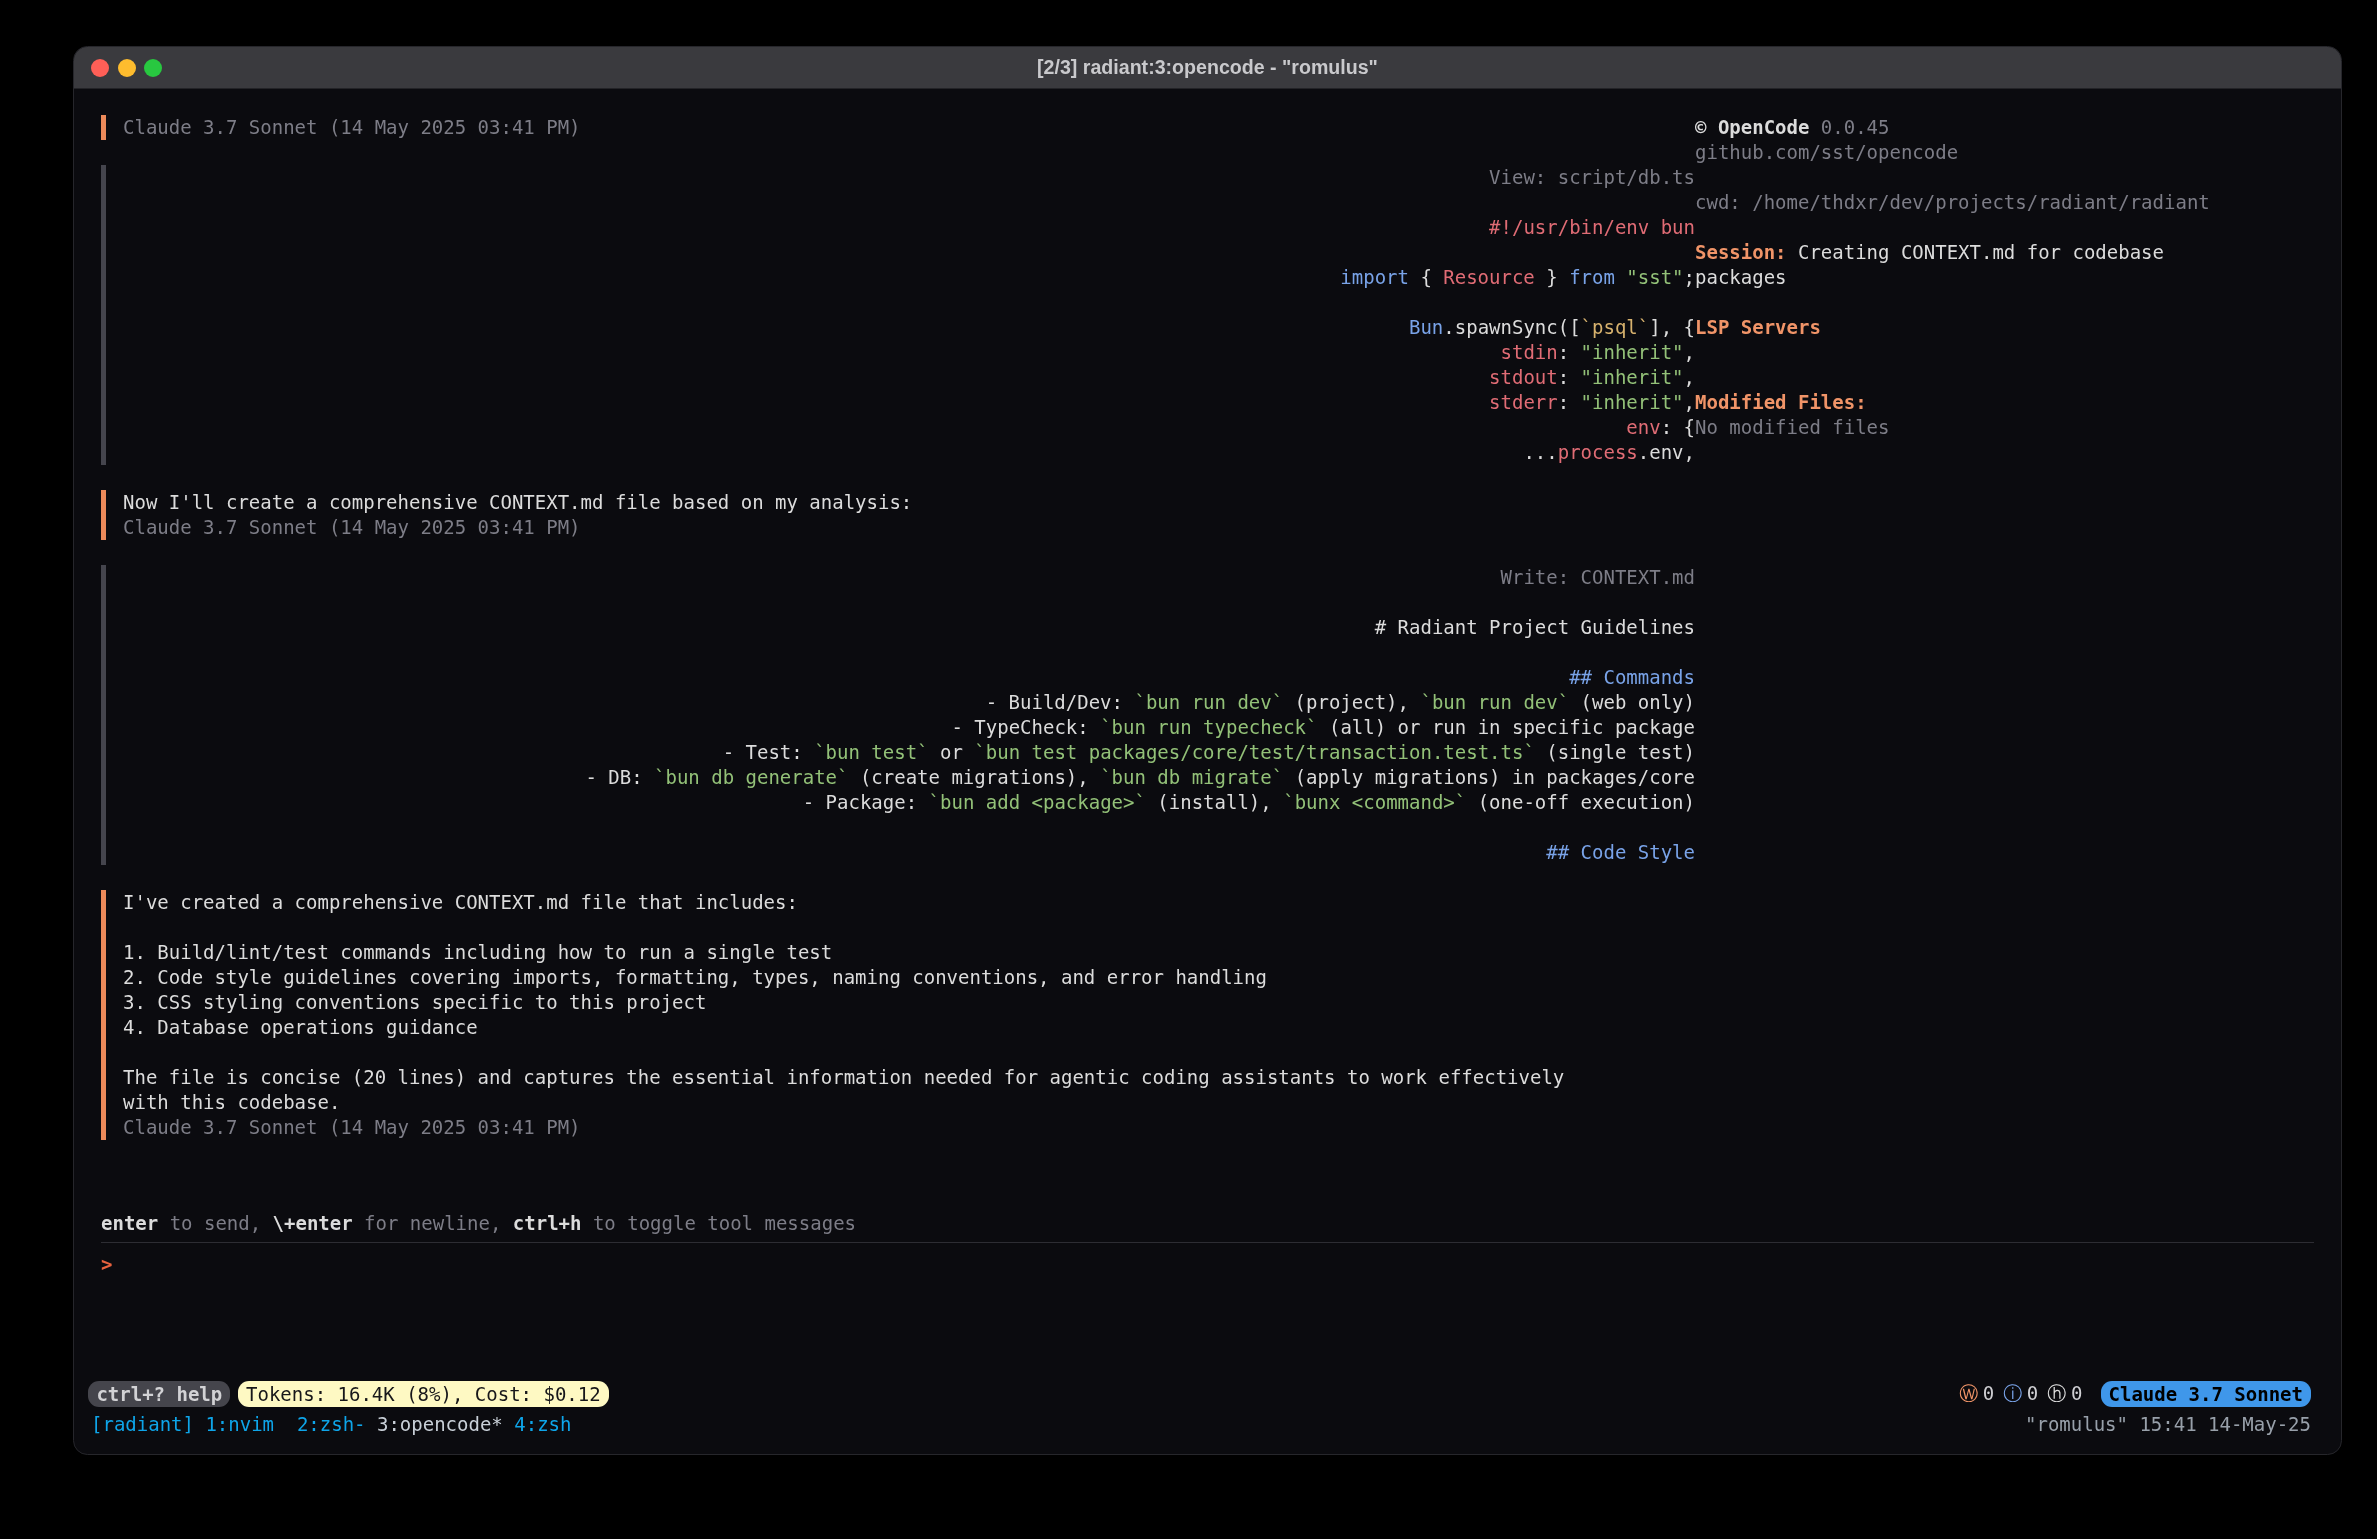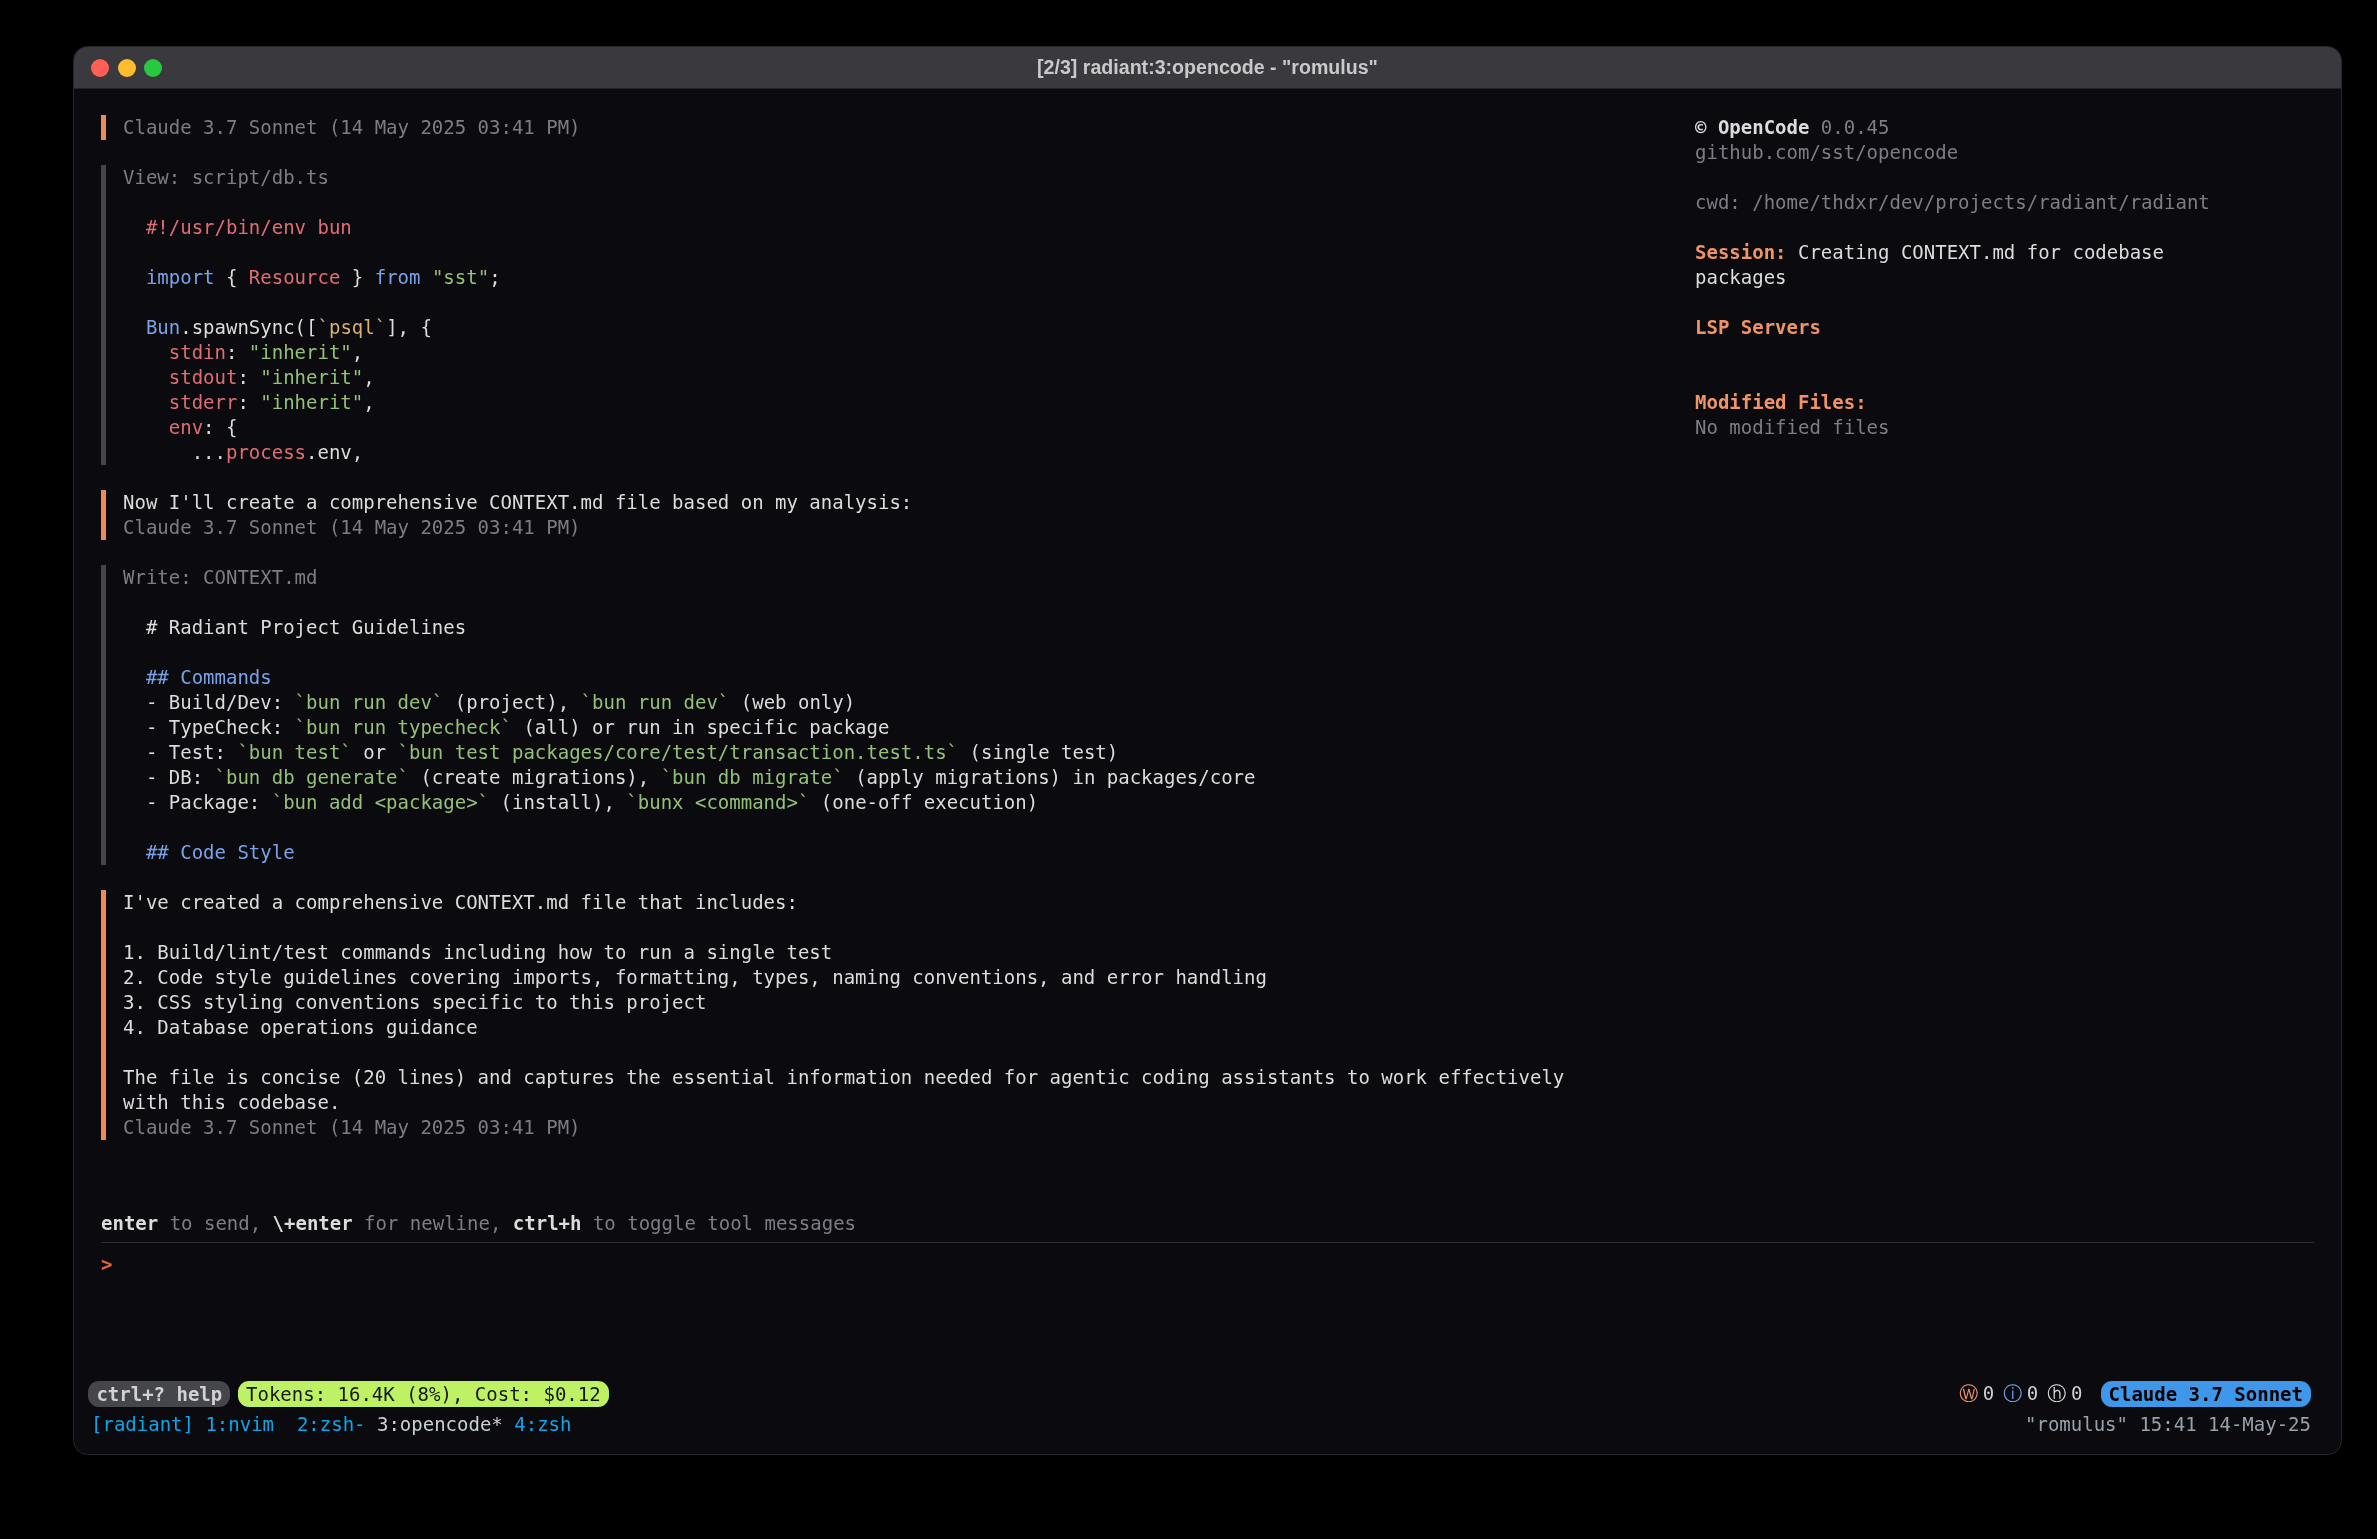--- a/index.html
+++ b/index.html
@@ -33,21 +33,21 @@
     padding-bottom:17px;
   }
   .term-body { flex:1; min-height:0; display:flex; flex-direction:column; padding:26px 27px 0 27px; }
   .main-row { flex:1; min-height:0; display:flex; overflow:hidden; }
   .chat { flex:1; min-width:0; overflow:hidden; }
   .sidebar { width:619px; flex:0 0 auto; overflow:hidden; }
 
   .line { white-space:pre; }
   .block { border-left:5.9px solid #4a4a52; padding-left:17px; margin-bottom:25px; }
   .block-assistant { border-color:#ed8a5a; }
-  .block-tool { border-color:#45454d; }
+  .block-tool { border-color:#45454d;text-align:right; }
 
   .c-fg { color:#dcdcdc; }
   .c-gray { color:#7d7d87; }
   .c-blue { color:#79a3e8; }
   .c-green { color:#93c178; }
   .c-red { color:#e06c75; }
   .c-yellow { color:#d7b26e; }
   .c-orange { color:#f09468; }
   .c-tmux { color:#0ea5e9; }
   .c-tmuxActive { color:#c9d0d8; }
@@ -57,21 +57,21 @@
   .separator { flex:0 0 auto; border-top:1.3px solid #2d2d33; }
   .prompt-area { flex:0 0 auto; height:137px; padding-top:9px; display:flex; align-items:flex-start; cursor:text; }
   .prompt-caret { color:#e8623e; font-weight:700; margin-right:11.7px; }
 
   .statusbar {
     flex:0 0 auto; height:27px; display:flex; align-items:center;
     padding:0 30px 0 14.4px; gap:7.8px;
   }
   .chip { height:26px; line-height:26px; padding:0 8px; white-space:pre;border-radius:11px; }
   .help-chip { background:#45454c; color:#d2d2d5; font-weight:700; }
-  .tokens-chip { background:#bef264; color:#17171a; }
+  .tokens-chip { background:#fef9c3; color:#17171a; }
   .sb-spacer { flex:1; }
   .diag { display:flex; align-items:center; gap:9px; margin-right:10.4px; }
   .diag-item { display:flex; align-items:center; gap:4.6px; }
   .diag-count { color:#cfcfd3; }
   .model-chip { background:#3f97ea; color:#000000; font-weight:700; }
 
   .tmuxbar {
     flex:0 0 auto; height:26px; margin-top:3.9px;
     display:flex; align-items:center; justify-content:space-between;
     padding:0 30px 0 17px;

